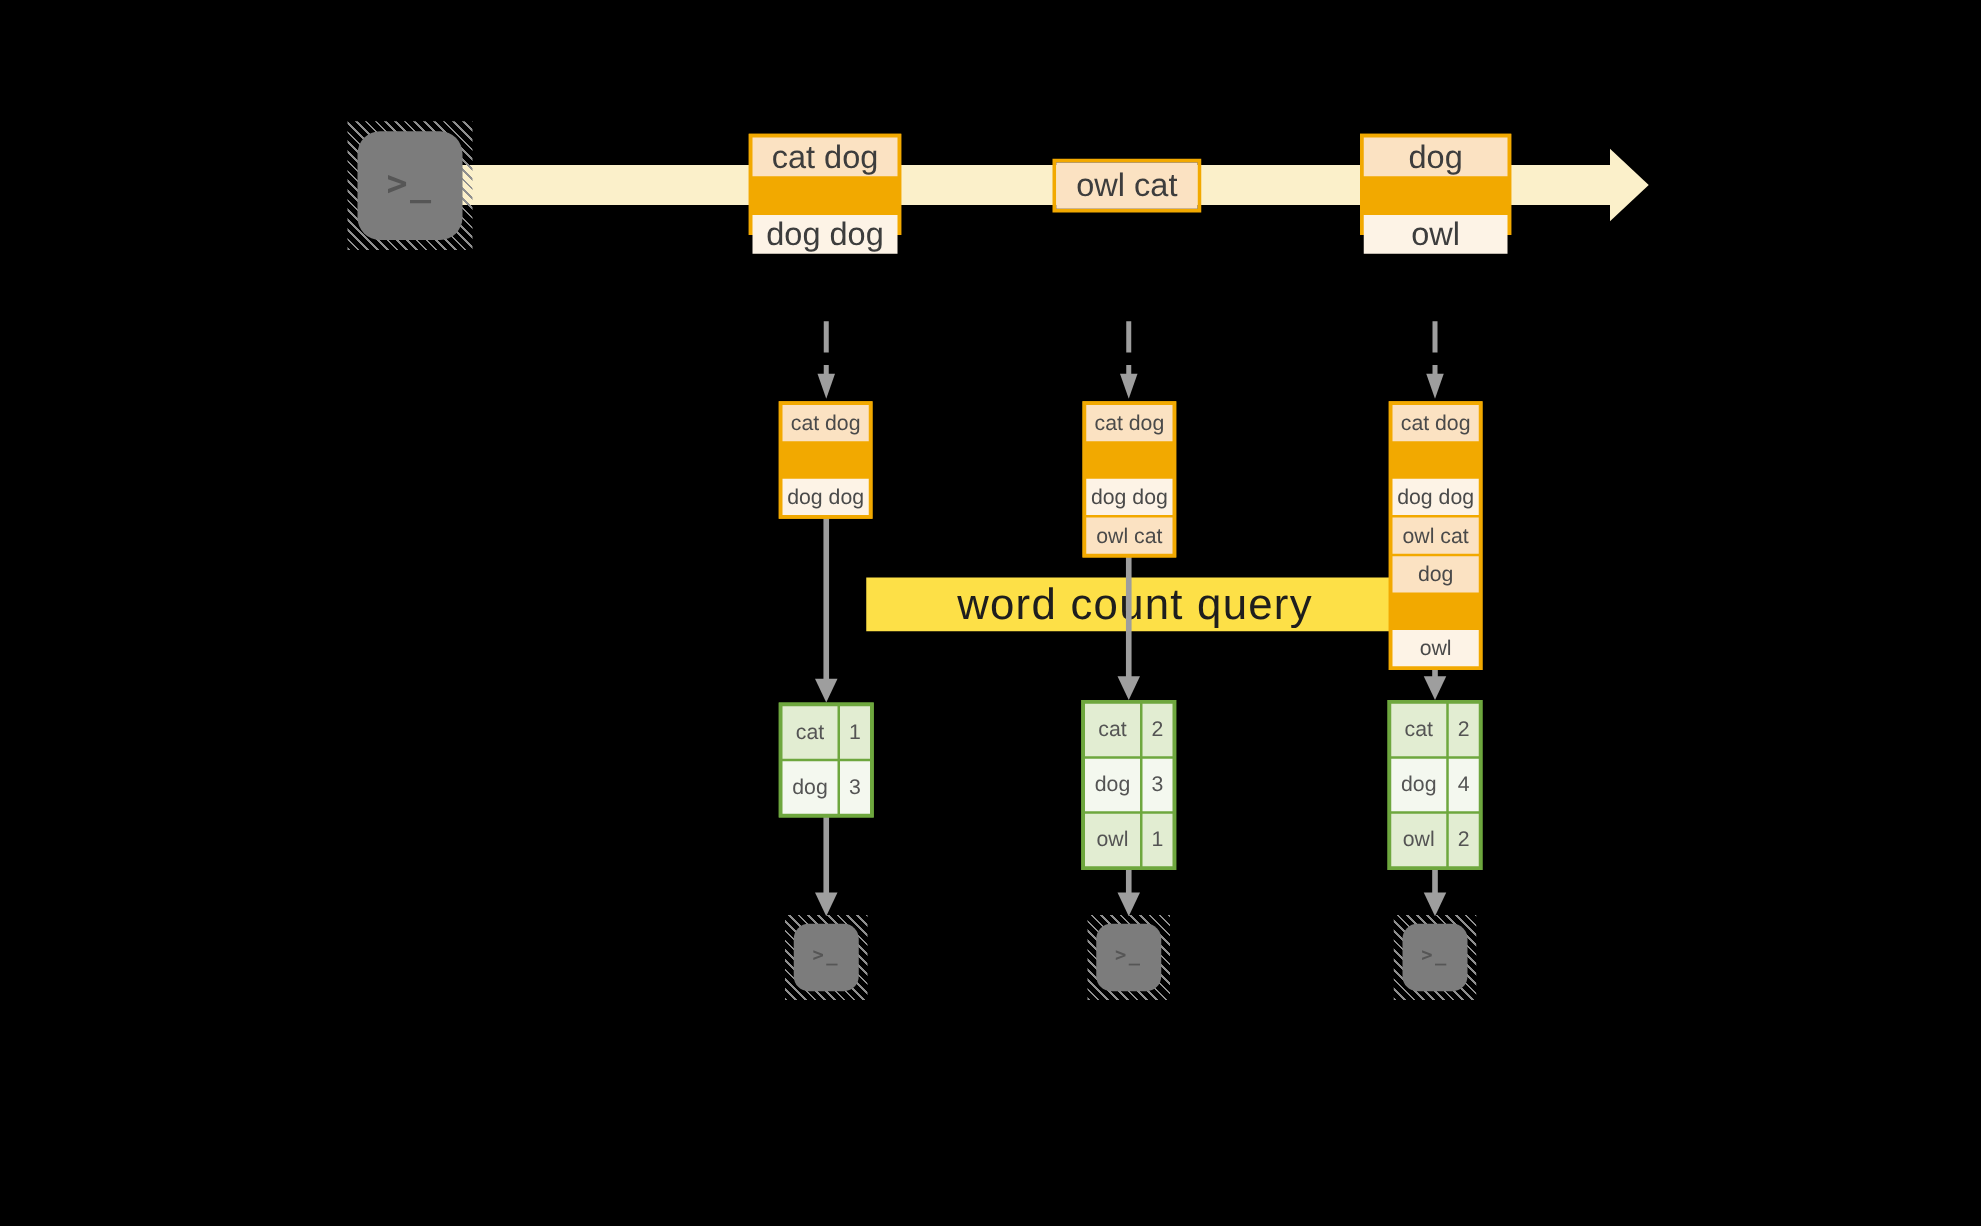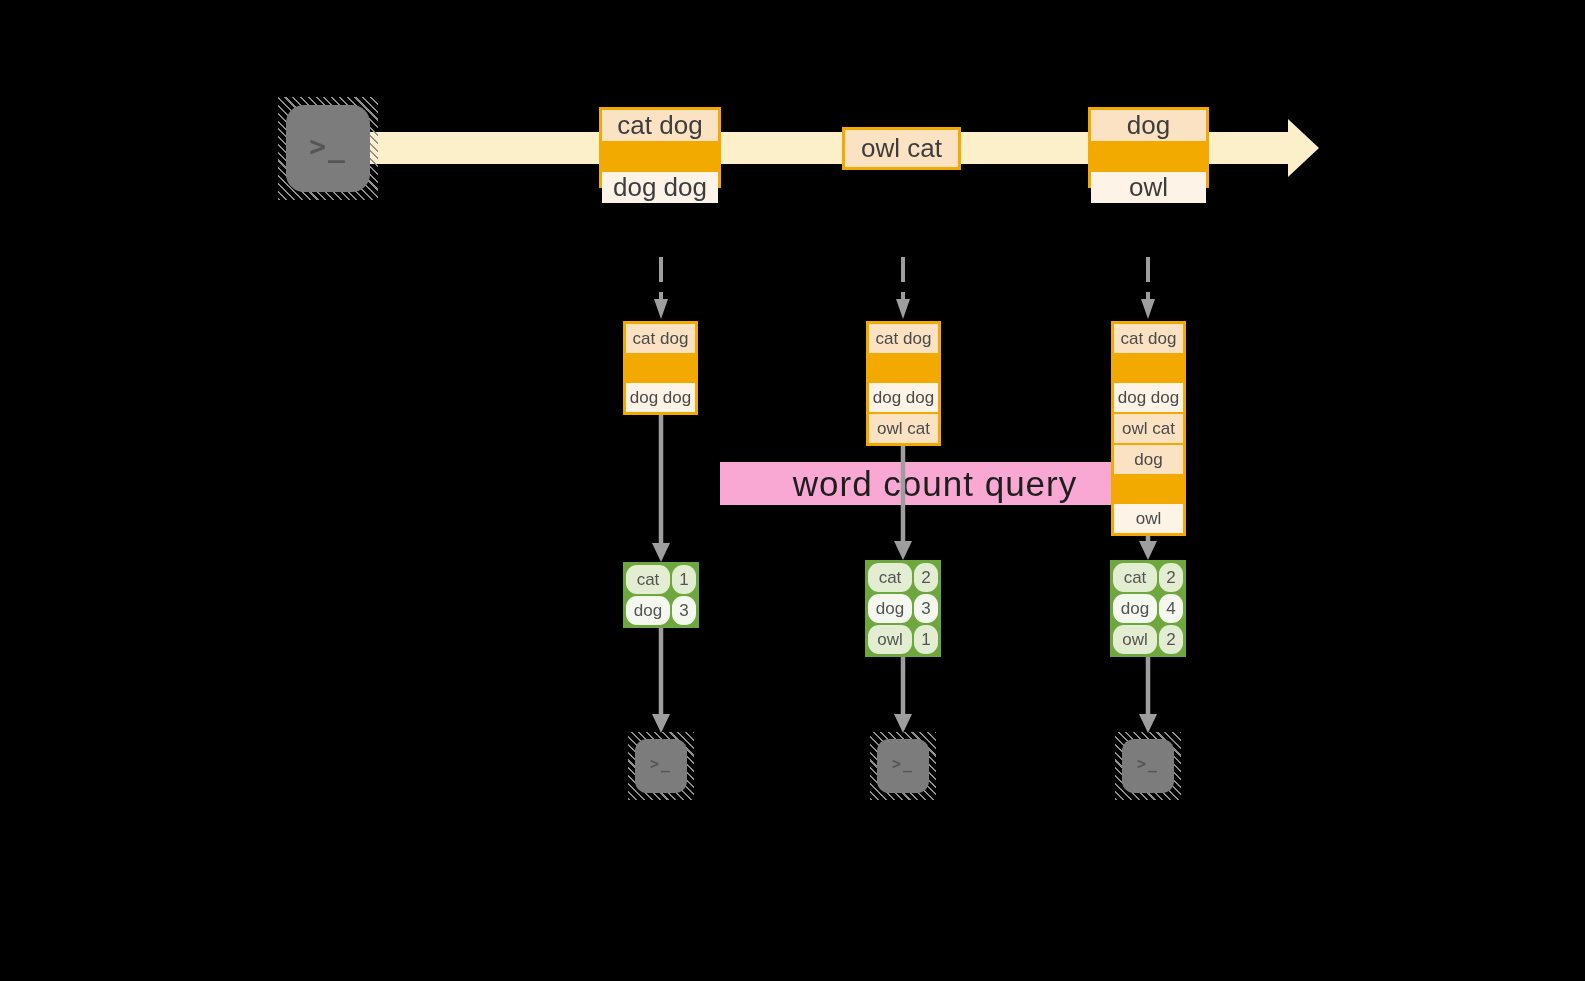--- a/index.html
+++ b/index.html
@@ -45,27 +45,27 @@
     font-size:17px;color:#4a4a4a;
   }
   .peach{background:#fbe2c2;}
   .cream{background:#fdf3e6;margin-top:28px;}
   
   .wtable{
     position:absolute;border:3px solid #6ea73e;background:#6ea73e;
     display:grid;grid-template-columns:44px 24px;gap:2px;z-index:3;
   }
   .wtable .cell{
-    height:29px;display:flex;align-items:center;justify-content:center;
-    font-size:17px;color:#545454;border-radius:11px;
+    height:42px;display:flex;align-items:center;justify-content:center;
+    font-size:17px;color:#545454;
   }
   .gA{background:#e2edd2;}
   .gB{background:#f4f8ef;}
   
-  .banner{position:absolute;left:720px;top:462px;width:430px;height:43px;background:#f9a8d4;z-index:1;}
+  .banner{position:absolute;left:693px;top:462px;width:430px;height:43px;background:#fde047;z-index:1;}
   .banner span{
     position:absolute;inset:0;display:flex;align-items:center;justify-content:center;
     font-size:35px;font-weight:300;color:#1e1e1e;z-index:3;letter-spacing:1px;
   }
   
   .arrow{position:absolute;z-index:2;}
   .arrow line{stroke:#9e9e9e;}
   .arrow polygon{fill:#9e9e9e;}
 </style>
 </head>

